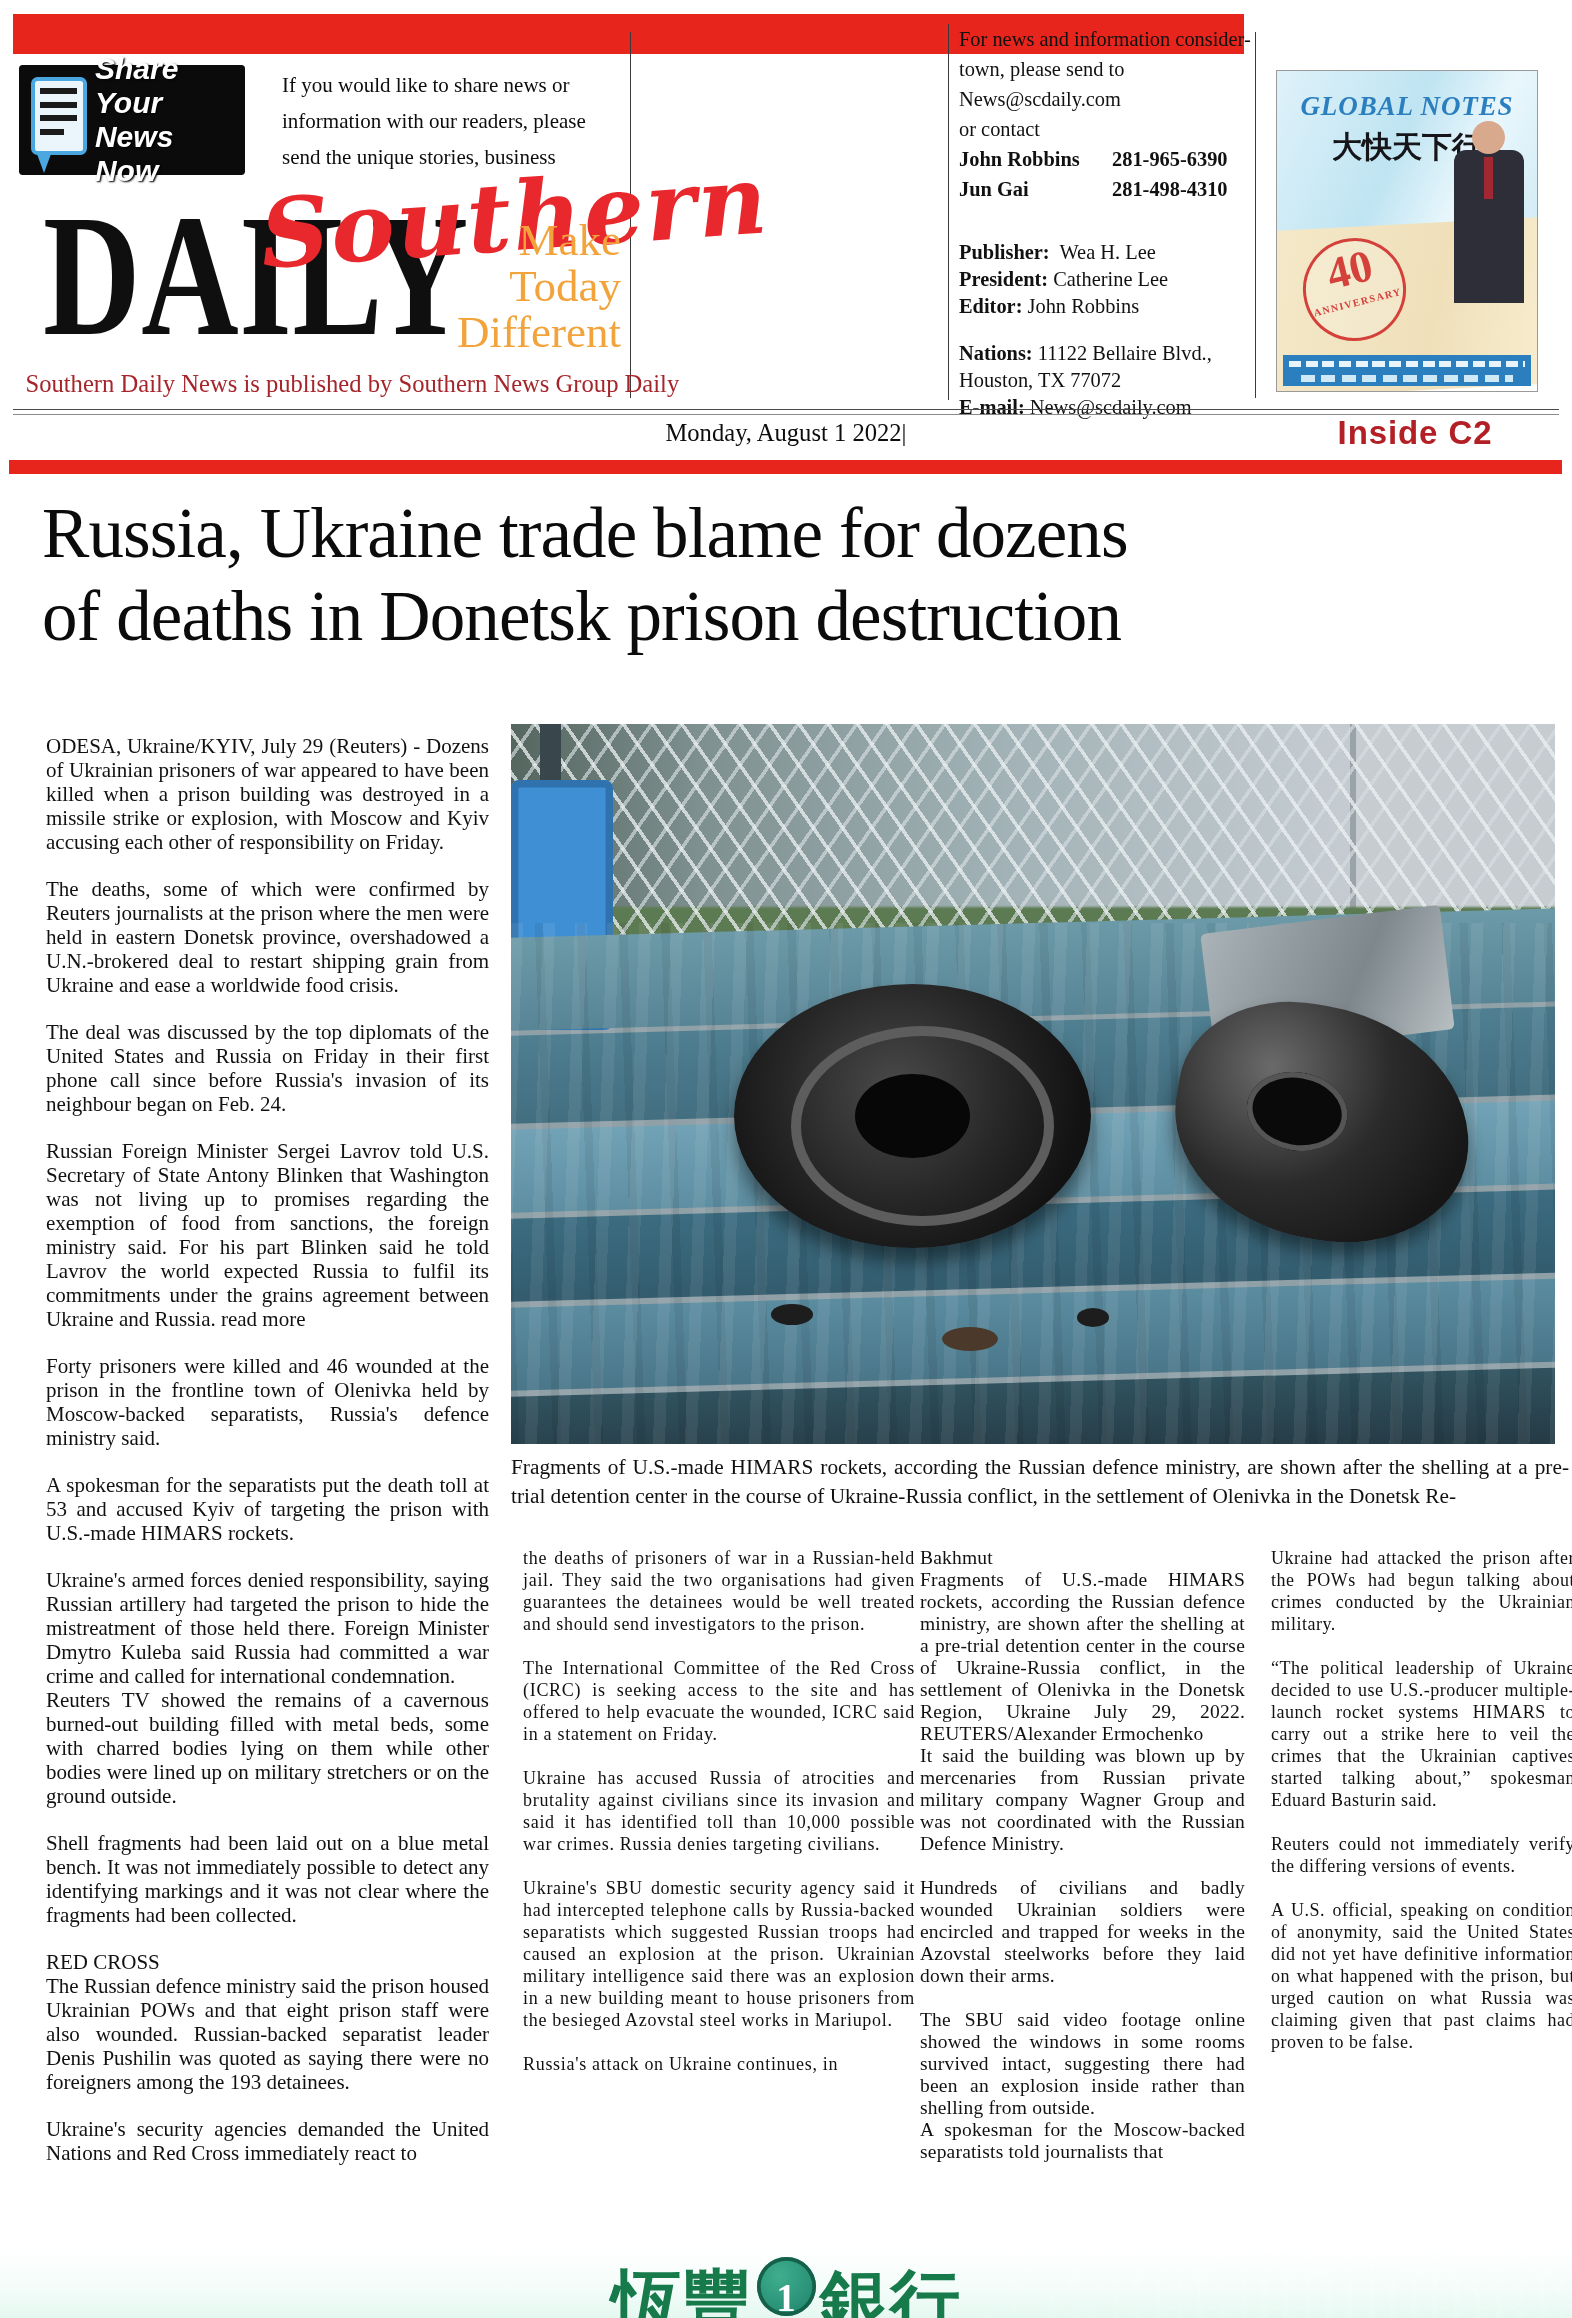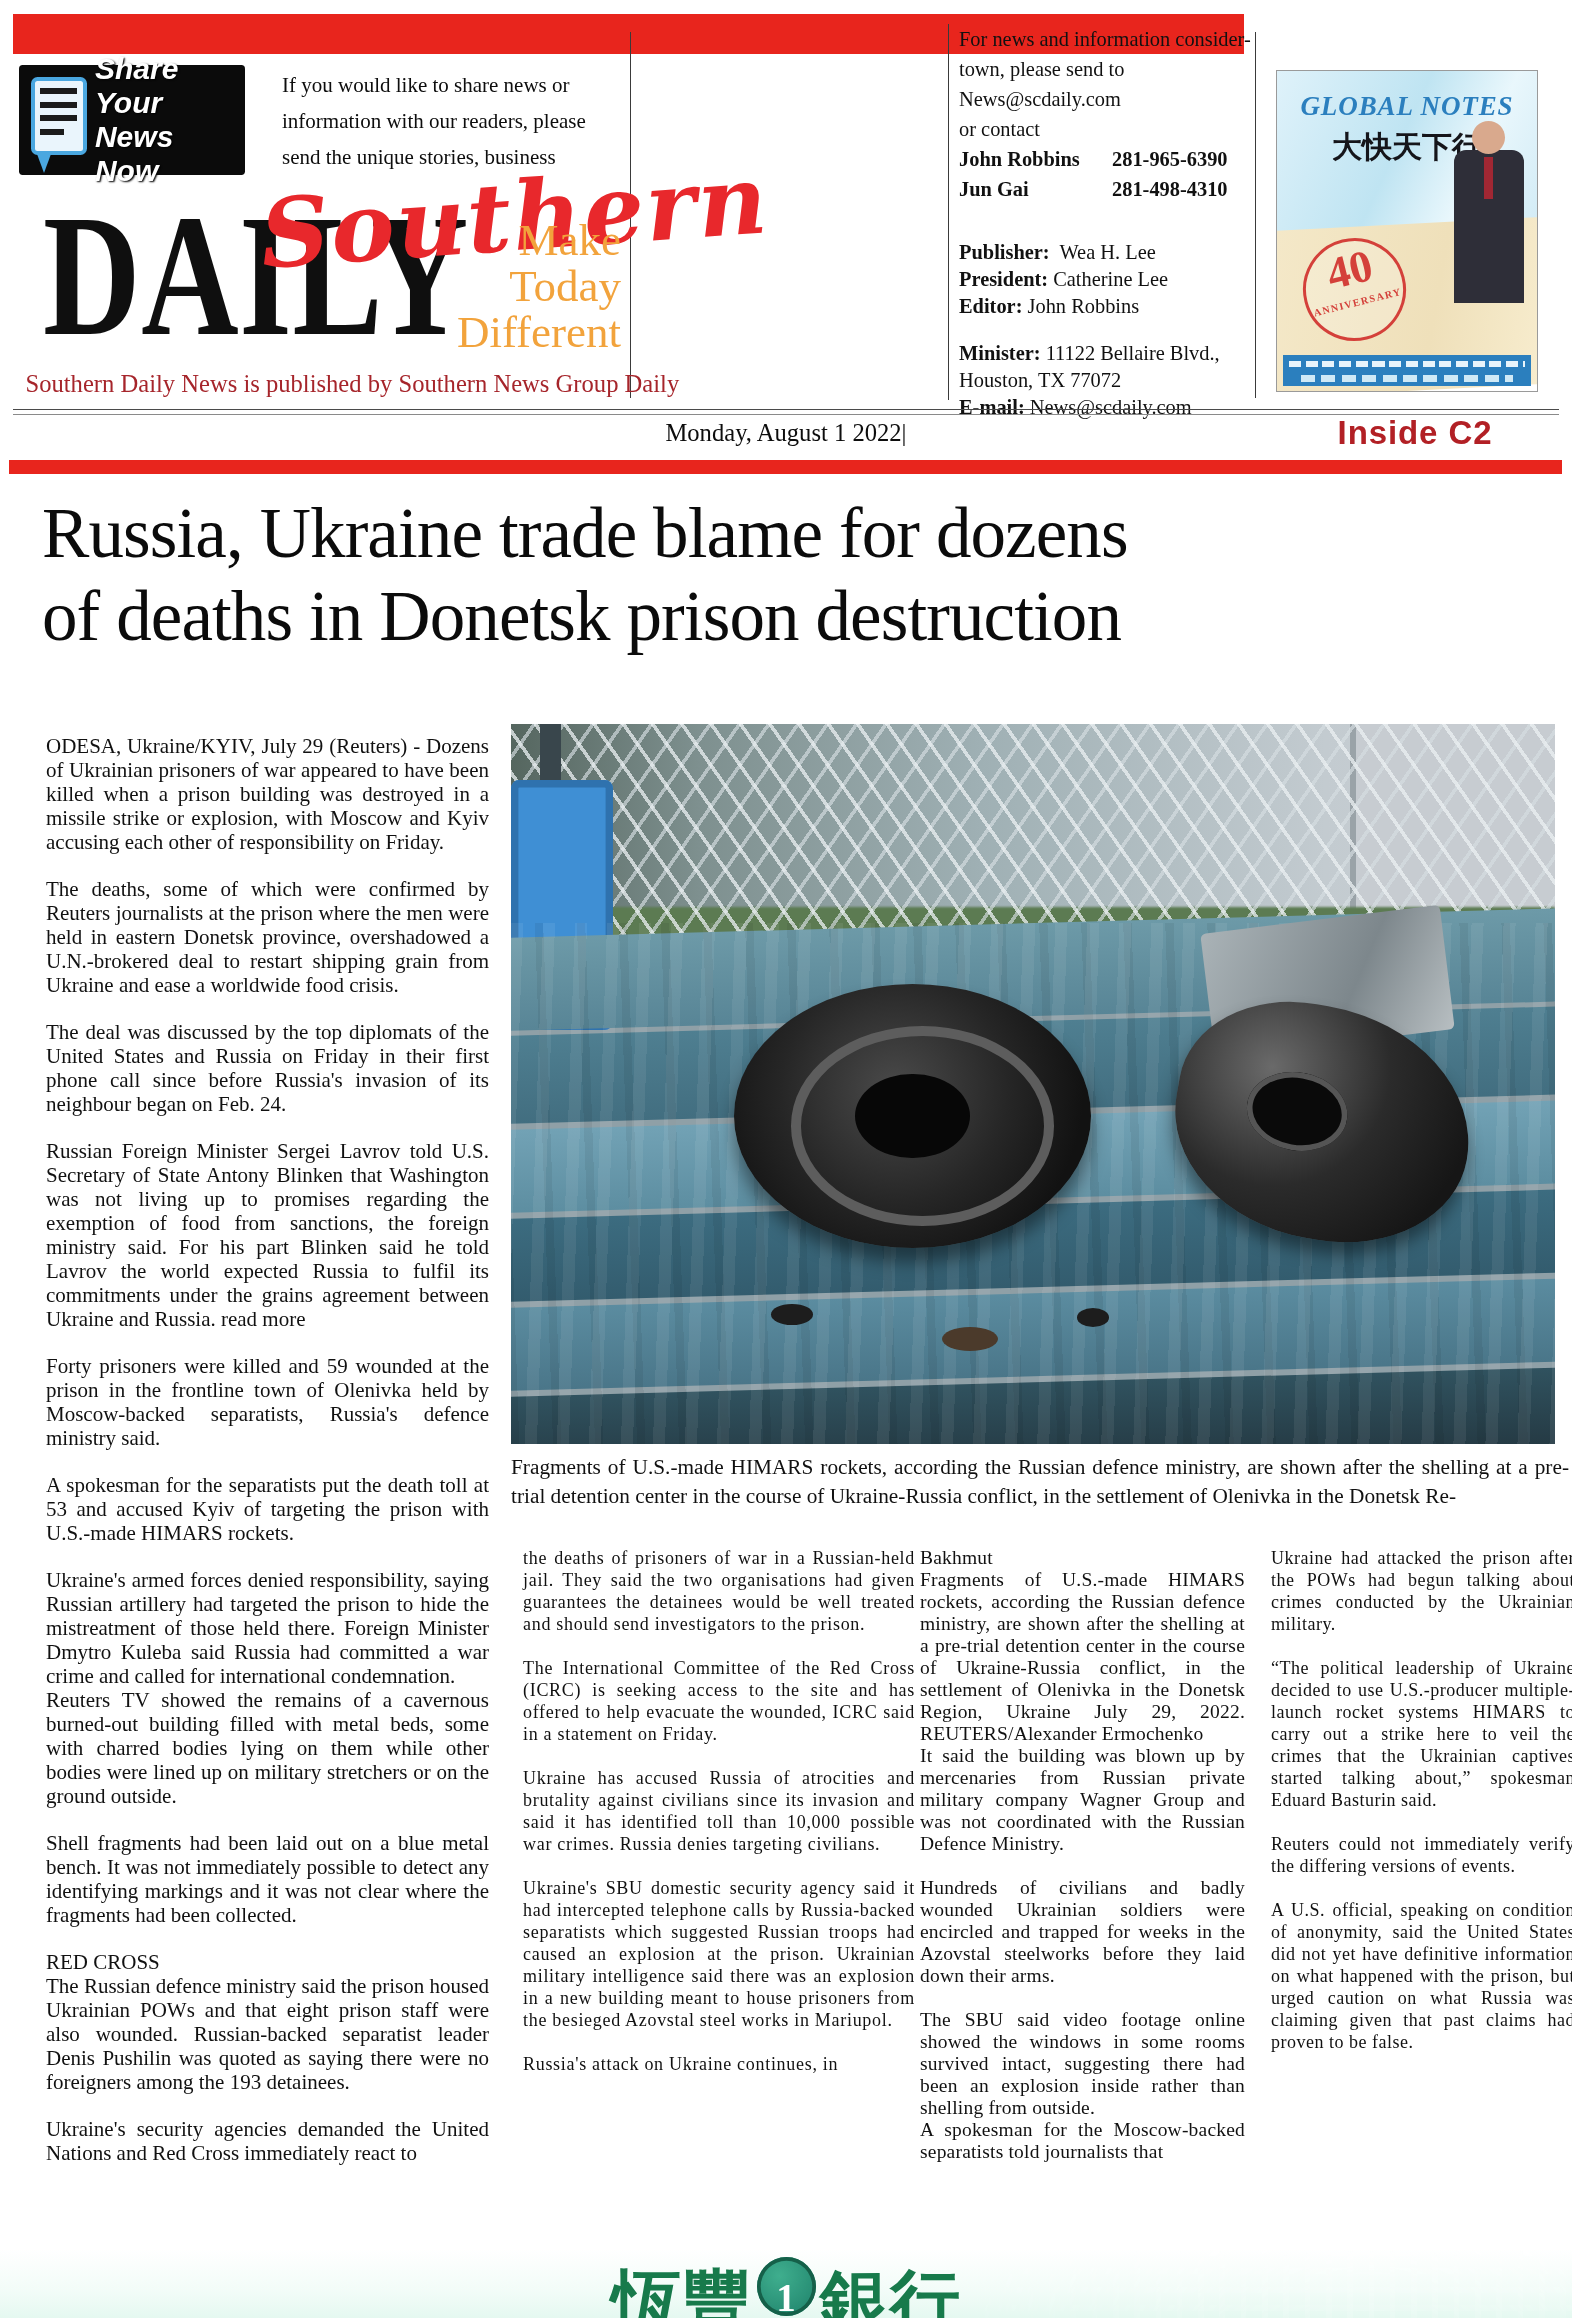--- a/index.html
+++ b/index.html
@@ -179,21 +179,21 @@
     <div class="bold-row">
       <span class="cname">Jun Gai</span><span>281-498-4310</span>
     </div>
   </div>
 
   <div class="abs m-pub">
     <div><b>Publisher:</b>&nbsp; <span>Wea H. Lee</span></div>
     <div><b>President:</b> <span>Catherine Lee</span></div>
     <div><b>Editor:</b> <span>John Robbins</span></div>
     <div class="pub-gap"></div>
-    <div><b>Minister:</b> <span>11122 Bellaire Blvd.,</span></div>
+    <div><b>Nations:</b> <span>11122 Bellaire Blvd.,</span></div>
     <div>Houston, TX 77072</div>
     <div><b>E-mail:</b> <span>News@scdaily.com</span></div>
   </div>
 
   <div class="abs vline vl3"></div>
 
   <div class="abs promo-box">
     <div class="promo-top">
       <div class="promo-title">GLOBAL NOTES</div>
       <div class="promo-cjk">大快天下行</div>
@@ -249,21 +249,21 @@
     <div class="bit bit1"></div>
     <div class="bit bit2"></div>
     <div class="bit bit3"></div>
   </div>
 
   <div class="abs col-left">
       <p>ODESA, Ukraine/KYIV, July 29 (Reuters) - Dozens of Ukrainian prisoners of war appeared to have been killed when a prison building was destroyed in a missile strike or explosion, with Moscow and Kyiv accusing each other of responsibility on Friday.</p>
       <p>The deaths, some of which were confirmed by Reuters journalists at the prison where the men were held in eastern Donetsk province, overshadowed a U.N.-brokered deal to restart shipping grain from Ukraine and ease a worldwide food crisis.</p>
       <p>The deal was discussed by the top diplomats of the United States and Russia on Friday in their first phone call since before Russia's invasion of its neighbour began on Feb. 24.</p>
       <p>Russian Foreign Minister Sergei Lavrov told U.S. Secretary of State Antony Blinken that Washington was not living up to promises regarding the exemption of food from sanctions, the foreign ministry said. For his part Blinken said he told Lavrov the world expected Russia to fulfil its commitments under the grains agreement between Ukraine and Russia. read more</p>
-      <p>Forty prisoners were killed and 59 wounded at the prison in the frontline town of Olenivka held by Moscow-backed separatists, Russia's defence ministry said.</p>
+      <p>Forty prisoners were killed and 46 wounded at the prison in the frontline town of Olenivka held by Moscow-backed separatists, Russia's defence ministry said.</p>
       <p>A spokesman for the separatists put the death toll at 53 and accused Kyiv of targeting the prison with U.S.-made HIMARS rockets.</p>
       <p>Ukraine's armed forces denied responsibility, saying Russian artillery had targeted the prison to hide the mistreatment of those held there. Foreign Minister Dmytro Kuleba said Russia had committed a war crime and called for international condemnation.
 Reuters TV showed the remains of a cavernous burned-out building filled with metal beds, some with charred bodies lying on them while other bodies were lined up on military stretchers or on the ground outside.</p>
       <p>Shell fragments had been laid out on a blue metal bench. It was not immediately possible to detect any identifying markings and it was not clear where the fragments had been collected.</p>
       <p>RED CROSS
 The Russian defence ministry said the prison housed Ukrainian POWs and that eight prison staff were also wounded. Russian-backed separatist leader Denis Pushilin was quoted as saying there were no foreigners among the 193 detainees.</p>
       <p>Ukraine's security agencies demanded the United Nations and Red Cross immediately react to</p>
     </div>
 
   <div class="abs caption">Fragments of U.S.-made HIMARS rockets, according the Russian defence ministry, are shown after the shelling at a pre-trial detention center in the course of Ukraine-Russia conflict, in the settlement of Olenivka in the Donetsk Re-</div>

